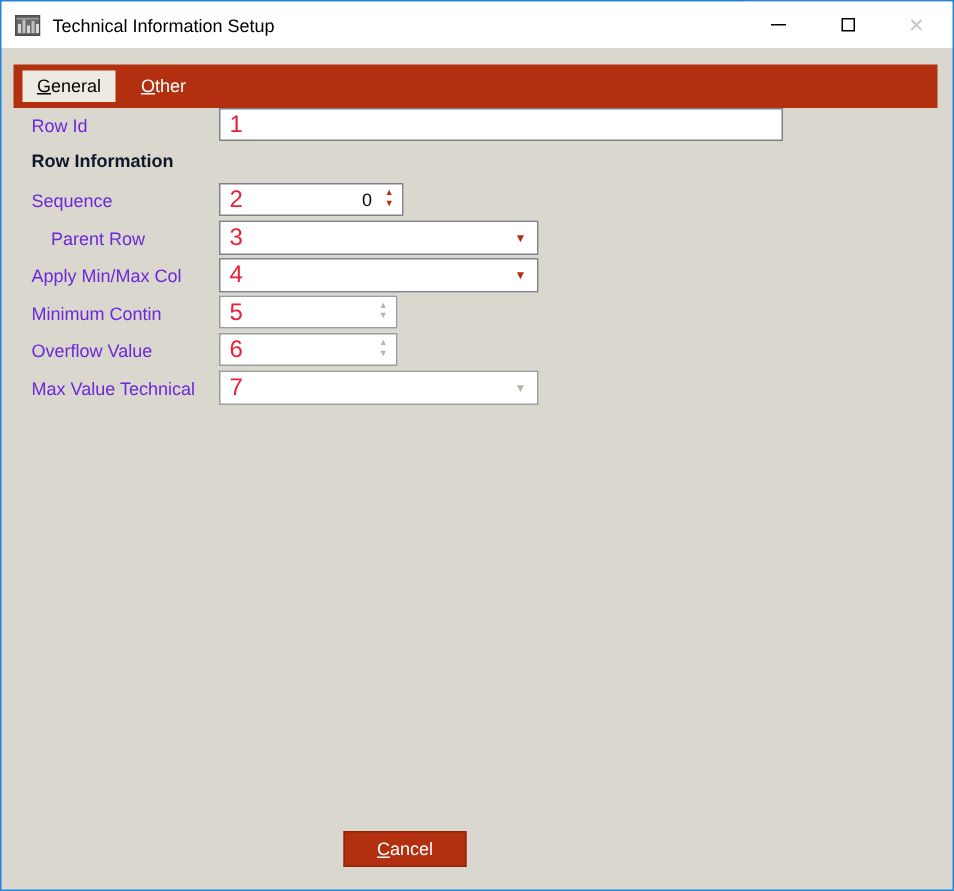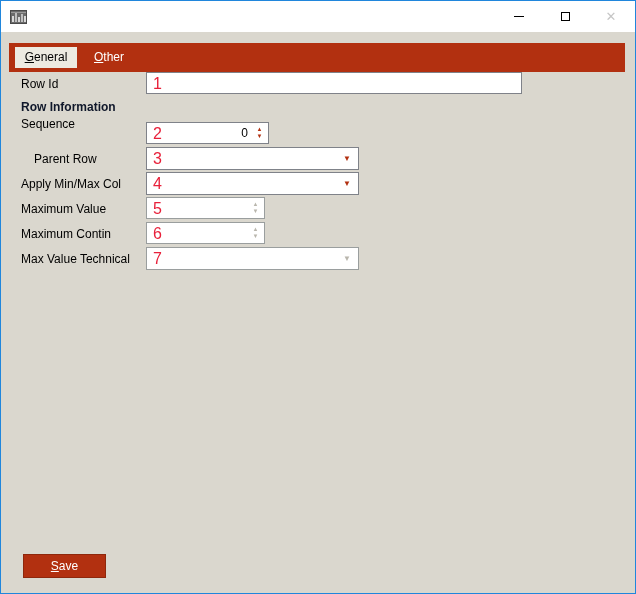--- a/index.html
+++ b/index.html
@@ -18,21 +18,21 @@
   .glyph-min { width:10px; height:1px; background:#000; }
   .glyph-max { width:9px; height:9px; border:1px solid #000; background:transparent; }
   .glyph-close { font-size:13px; color:#C6C6C6; line-height:1; }
   
   .tabstrip { position:absolute; left:8px; top:42px; width:616px; height:29px; background:#B23010; }
   .tab { position:absolute; top:4px; height:21px; line-height:21px; font-size:12px; text-align:center; cursor:default; }
   .tab.active { left:6px; width:62px; background:#EDEAE1; color:#000; }
   .tab.inactive { left:72px; width:56px; background:transparent; color:#FFFFFF; }
   .accel { text-decoration:underline; }
   
-  .flabel { position:absolute; left:20px; font-size:12px; color:#000000; white-space:nowrap; }
+  .flabel { position:absolute; left:20px; font-size:12px; color:#6d28d9; white-space:nowrap; }
   .section-header { position:absolute; left:20px; top:99px; font-size:12px; font-weight:bold; color:#0f172a; }
   .field { position:absolute; background:#FFFFFF; border:1px solid #7F8289; }
   .marker { position:absolute; left:6px; top:1px; color:#E8203A; font-size:16px; line-height:19px; }
   .spin-val { position:absolute; right:20px; top:3px; font-size:12px; color:#000; }
   .spinner { position:absolute; right:2px; top:1px; bottom:1px; width:13px; display:flex; flex-direction:column; justify-content:center; align-items:center; }
   .spinner span { font-size:6px; line-height:7px; }
   .spinner.on span { color:#B23010; }
   .spinner.off span { color:#B9B6AD; }
   .dd-arrow { position:absolute; right:7px; top:50%; transform:translateY(-50%); font-size:8px; line-height:8px; }
   .dd-arrow.on { color:#B23010; }
@@ -54,20 +54,21 @@
     <svg class="app-icon" viewBox="0 0 17 14">
       <rect x="0" y="0" width="17" height="14" fill="#4A4A4A"></rect>
       <rect x="1" y="1" width="15" height="12" fill="#6B6B6B"></rect>
       <rect x="2" y="6" width="2" height="6" fill="#D8D8D8"></rect>
       <rect x="5" y="3" width="2" height="9" fill="#BFBFBF"></rect>
       <rect x="8" y="7" width="2" height="5" fill="#D8D8D8"></rect>
       <rect x="11" y="4" width="2" height="8" fill="#BFBFBF"></rect>
       <rect x="14" y="6" width="2" height="6" fill="#D8D8D8"></rect>
       <rect x="1" y="2" width="15" height="1" fill="#9A9A9A"></rect>
     </svg>
+    <span class="title">Technical Information Setup</span>
     <div class="win-controls">
       <div class="win-btn">
           <div class="glyph-min"></div>
         </div>
       <div class="win-btn">
           <div class="glyph-max"></div>
         </div>
       <div class="win-btn">
           <span class="glyph-close">✕</span>
         </div>
@@ -79,21 +80,21 @@
     <div class="tab inactive"><span></span><span class="accel">O</span><span>ther</span></div>
   </div>
 
   <div class="flabel" style="top:76px;">Row Id</div>
   <div class="field" style="left:145px; top:71px; width:376px; height:22px;">
     <span class="marker">1</span>
   </div>
 
   <div class="section-header">Row Information</div>
 
-  <div class="flabel" style="top:116px;">Sequence</div>
+  <div class="flabel" style="top:126px;">Sequence</div>
   <div class="field" style="left:145px; top:121px; width:123px; height:22px;">
     <span class="marker">2</span>
     <span class="spin-val">0</span>
     <div class="spinner on">
       <span>▲</span>
       <span>▼</span>
     </div>
   </div>
 
   <div class="flabel" style="top:151px;margin-left:13px;">Parent Row</div>
@@ -101,39 +102,39 @@
     <span class="marker">3</span>
     <span class="dd-arrow on">▼</span>
   </div>
 
   <div class="flabel" style="top:176px;text-align:center;">Apply Min/Max Col</div>
   <div class="field" style="left:145px; top:171px; width:213px; height:23px;">
     <span class="marker">4</span>
     <span class="dd-arrow on">▼</span>
   </div>
 
-  <div class="flabel" style="top:201px;">Maximum Value</div>
+  <div class="flabel" style="top:201px;">Minimum Contin</div>
   <div class="field disabled" style="left:145px; top:196px; width:119px; height:22px;">
     <span class="marker">5</span>
     <div class="spinner off">
       <span>▲</span>
       <span>▼</span>
     </div>
   </div>
 
-  <div class="flabel" style="top:226px;">Maximum Contin</div>
+  <div class="flabel" style="top:226px;">Overflow Value</div>
   <div class="field disabled" style="left:145px; top:221px; width:119px; height:22px;">
     <span class="marker">6</span>
     <div class="spinner off">
       <span>▲</span>
       <span>▼</span>
     </div>
   </div>
 
   <div class="flabel" style="top:251px;">Max Value Technical</div>
   <div class="field disabled" style="left:145px; top:246px; width:213px; height:23px;">
     <span class="marker">7</span>
     <span class="dd-arrow off">▼</span>
   </div>
 
-  <div class="btn btn-save"><span></span><span class="accel">S</span><span>ave</span></div>
+  <div class="btn btn-cancel"><span></span><span class="accel">C</span><span>ancel</span></div>
 
 </div>
 
 </body></html>

